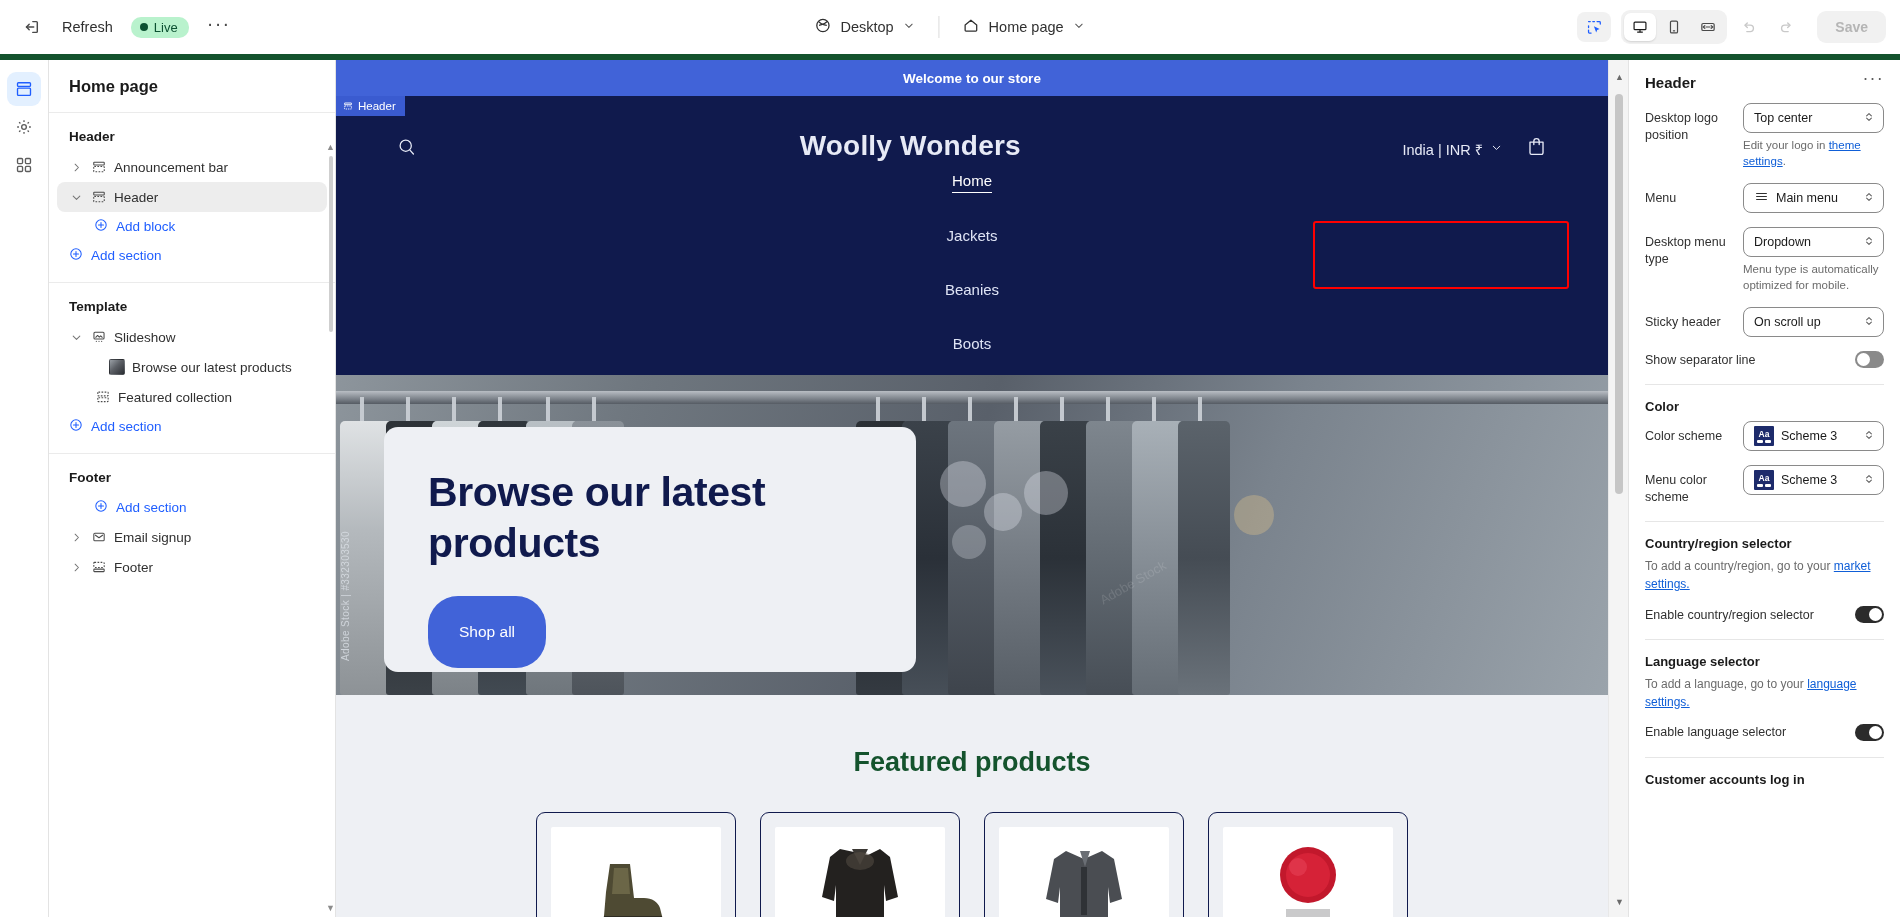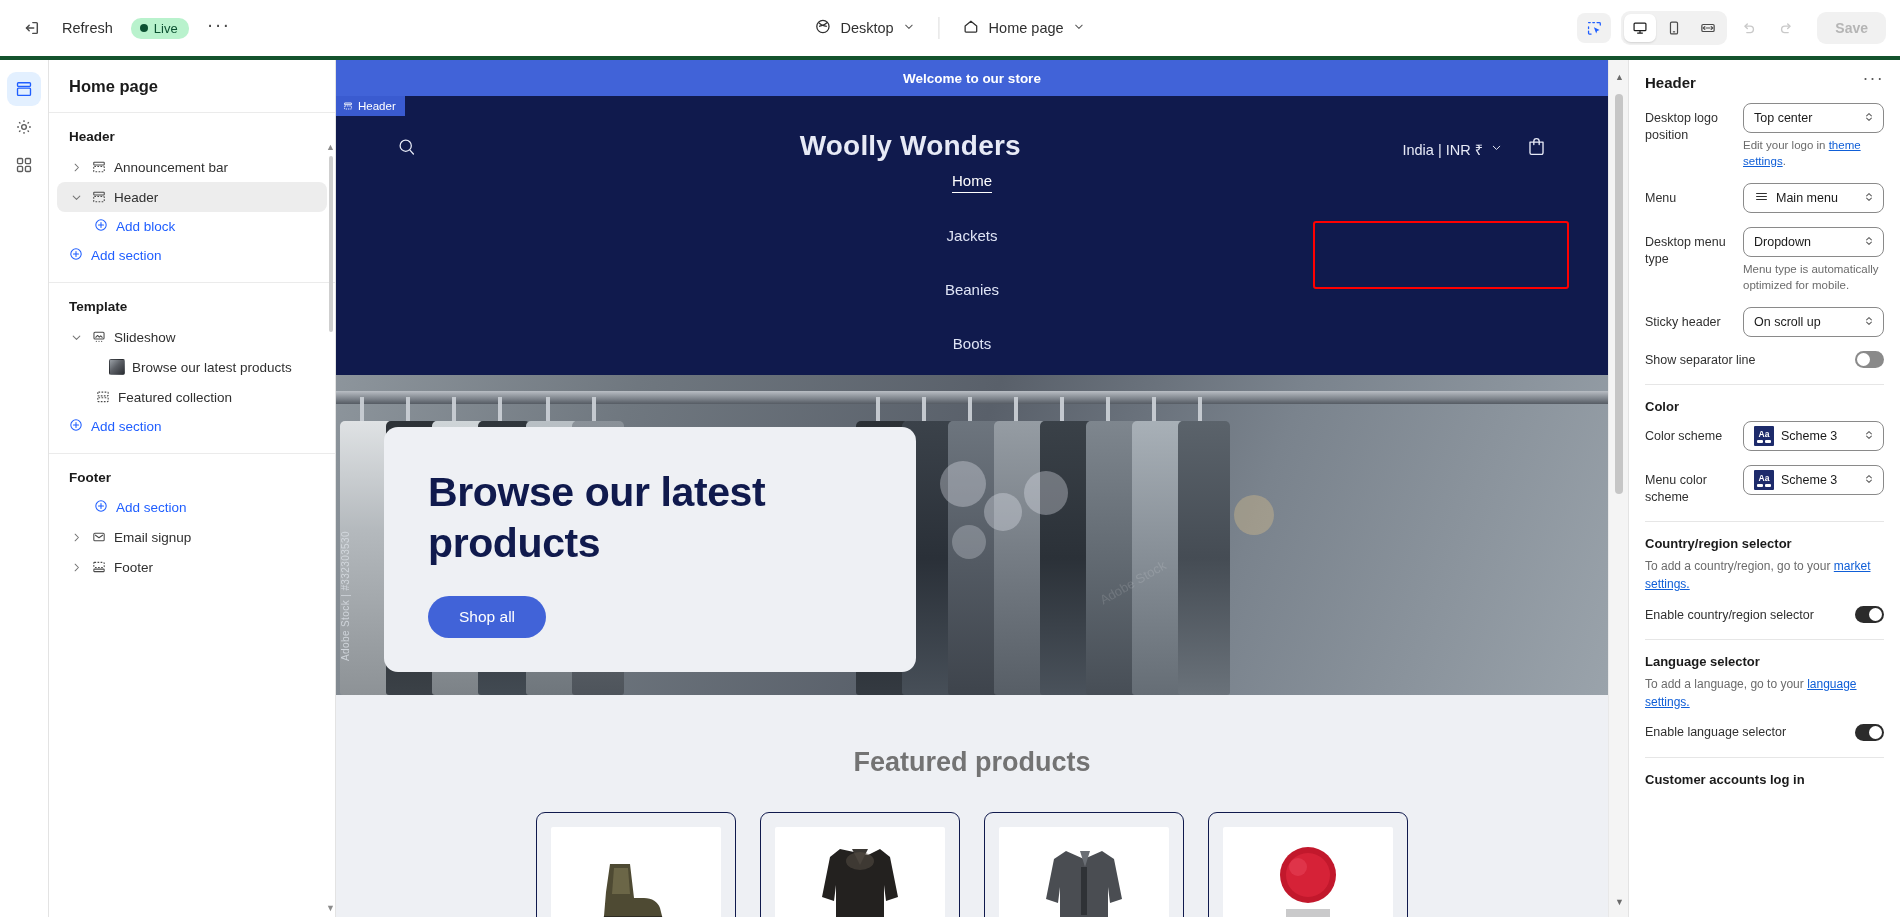--- a/index.html
+++ b/index.html
@@ -10,21 +10,21 @@
     overflow: hidden;
     color: #1a1a1a;
     -webkit-font-smoothing: antialiased;
   }
 
   
   .topbar {
     position: absolute; top: 0; left: 0; right: 0; height: 60px;
     background: #ffffff;
     display: flex; align-items: center;
-    border-bottom: 4px solid #14532d;
+    border-bottom: 6px solid #14532d;
     z-index: 40;
   }
   .tb-left { display: flex; align-items: center; gap: 4px; padding-left: 14px; }
   .icon-btn {
     width: 34px; height: 34px; border-radius: 8px;
     display: flex; align-items: center; justify-content: center;
     background: transparent; border: none; cursor: pointer; color: #4a4a4a;
   }
   .tb-text {
     font-size: 14.5px; color: #303030; padding: 6px 10px; border-radius: 8px;
@@ -215,37 +215,37 @@
     position: absolute; left: 48px; top: 52px; width: 532px; height: 245px;
     background: #eef0f4; border-radius: 14px;
     padding: 40px 44px; z-index: 3;
   }
   .hero-h {
     font-size: 41px; line-height: 1.25; font-weight: 700; color: #101a4d;
     letter-spacing: -.4px;
   }
   .hero-btn {
     margin-top: 26px; display: inline-block; background: #4163d8; color: #fff;
-    font-size: 15.5px; padding: 12px 31px; border-radius: 30px; border: none;
+    font-size: 15.5px; padding: 27px 31px; border-radius: 30px; border: none;
     cursor: pointer; font-family: inherit;
   }
   .stockcode {
     position: absolute; left: 4px; bottom: 34px; color: #d8dde3; font-size: 10px;
     writing-mode: vertical-rl; transform: rotate(180deg); letter-spacing: .4px;
     z-index: 2; opacity: .85;
   }
   .watermark {
     position: absolute; color: rgba(255,255,255,.13); font-size: 13px;
     transform: rotate(-30deg); pointer-events: none;
   }
 
   
   .featured { background: #eef0f4; padding: 52px 0 30px 0; }
   .feat-h {
-    text-align: center; font-size: 27px; font-weight: 700; color: #737373;
+    text-align: center; font-size: 27px; font-weight: 700; color: #14532d;
     margin-bottom: 34px;
   }
   .prod-grid {
     display: flex; gap: 24px; justify-content: center; padding: 0 48px;
   }
   .prod-card {
     flex: 1; max-width: 200px; height: 140px; border: 1px solid #101a4d;
     border-radius: 9px; background: #eef0f4; padding: 14px 14px 0 14px;
     display: flex; align-items: flex-start; justify-content: center;
   }

